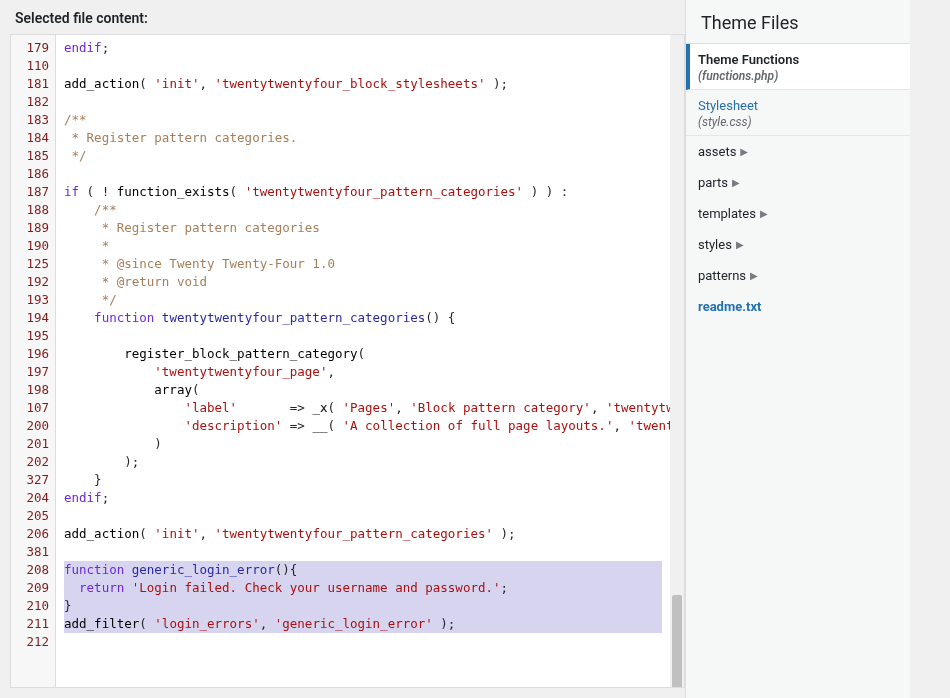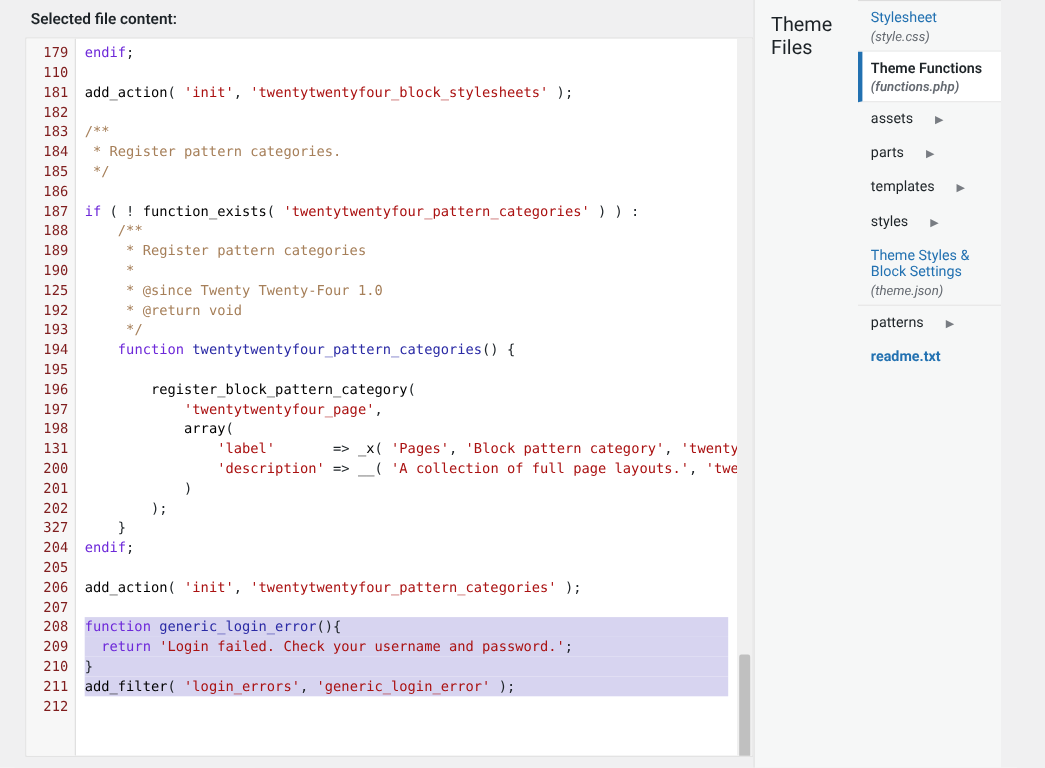--- a/index.html
+++ b/index.html
@@ -1,41 +1,41 @@
 <!DOCTYPE html>
 <html><head>
 <meta charset="utf-8">
 <style>
 * { box-sizing: border-box; margin: 0; padding: 0; }
 body { font-family: -apple-system, BlinkMacSystemFont, "Segoe UI", Roboto, sans-serif; background: #f0f0f1; font-size: 13px; color: #1d2327; }
-.container { display: flex; height: 698px; width: 910px; padding-left: 13px; }
+.container { display: flex; height: 698px; width: 910px; }
 .main-panel { flex: 1; display: flex; flex-direction: column; background: #f0f0f1; }
 .main-header { padding: 10px 15px 8px; font-weight: 600; font-size: 14px; color: #1d2327; }
 .editor-wrap { flex: 1; background: #fff; border: 1px solid #ddd; margin: 0 0 10px 10px; position: relative; overflow: hidden; }
 .gutter { position: absolute; left: 0; top: 0; bottom: 0; width: 45px; background: #f7f7f7; border-right: 1px solid #ddd; text-align: right; padding-top: 4px; color: #7f1d1d; font-family: Menlo, Monaco, Consolas, monospace; font-size: 12.5px; line-height: 18px; }
 .gutter div { padding-right: 6px; }
 .code-area { position: absolute; left: 45px; right: 14px; top: 0; bottom: 0; padding: 4px 8px; font-family: Menlo, Monaco, Consolas, monospace; font-size: 12.5px; line-height: 18px; white-space: pre; overflow: hidden; }
 .scrollbar { position: absolute; right: 0; top: 0; bottom: 0; width: 14px; background: #f0f0f0; }
 .scroll-thumb { position: absolute; left: 2px; right: 2px; top: 560px; height: 110px; background: #c0c0c0; border-radius: 2px; }
 .line { height: 18px; }
 .line.hl { background: #d7d4f0; }
 .tok-kw { color: #6d28d9; font-weight: 400; }
 .tok-fn { color: #2a2aa5; }
 .tok-fn2 { color: #000; }
 .tok-str { color: #a11; }
 .tok-cm { color: #a67f59; }
-.sidebar { width: 225px; background: #f6f7f7; border-left: 1px solid #ddd; display: flex; flex-direction: row; }
+.sidebar { width: 225px; background: #f6f7f7; border-left: 1px solid #ddd; display: flex; flex-direction: column; }
 .sidebar-header { padding: 12px 15px 10px; font-weight: 400; font-size: 18px; color: #1d2327; }
 .file-list { border-top: 1px solid #ddd; }
 .file-item { padding: 8px 12px 6px; border-bottom: 1px solid #e5e5e5; cursor: pointer; }
 .file-item.active { background: #fff; border-left: 4px solid #2271b1; padding-left: 8px; font-weight: 600; }
 .file-item .fname { color: #2271b1; font-size: 13px; }
 .file-item.active .fname { color: #1d2327; }
 .file-item .fdesc { color: #646970; font-style: italic; font-size: 12px; margin-top: 2px; }
-.folder-item { padding: 8px 12px; cursor: pointer; color: #1d2327; font-size: 13px; display: flex; align-items: center; gap: 20px; }
+.folder-item { padding: 8px 12px; cursor: pointer; color: #1d2327; font-size: 13px; display: flex; align-items: center; gap: 4px; }
 .folder-item .arrow { font-size: 10px; color: #787c82; }
 .link-item { padding: 8px 12px 6px; cursor: pointer; font-weight: bold; }
 .link-item .fname { color: #2271b1; font-size: 13px; }
 </style>
 </head>
 <body>
 
 <div class="container">
   <div class="main-panel">
     <div class="main-header">Selected file content:</div>
@@ -54,72 +54,68 @@
           <div>189</div>
           <div>190</div>
           <div>125</div>
           <div>192</div>
           <div>193</div>
           <div>194</div>
           <div>195</div>
           <div>196</div>
           <div>197</div>
           <div>198</div>
-          <div>131</div>
+          <div>107</div>
           <div>200</div>
           <div>201</div>
           <div>202</div>
           <div>327</div>
           <div>204</div>
           <div>205</div>
           <div>206</div>
-          <div>207</div>
+          <div>381</div>
           <div>208</div>
           <div>209</div>
           <div>210</div>
           <div>211</div>
           <div>212</div>
         </div>
       <div class="code-area" id="code-area"><div class="line"><span class="tok-kw">endif</span>;</div><div class="line">&nbsp;</div><div class="line"><span class="tok-fn2">add_action</span>( <span class="tok-str">'init'</span>, <span class="tok-str">'twentytwentyfour_block_stylesheets'</span> );</div><div class="line">&nbsp;</div><div class="line"><span class="tok-cm">/**</span></div><div class="line"><span class="tok-cm"> * Register pattern categories.</span></div><div class="line"><span class="tok-cm"> */</span></div><div class="line">&nbsp;</div><div class="line"><span class="tok-kw">if</span> ( ! <span class="tok-fn2">function_exists</span>( <span class="tok-str">'twentytwentyfour_pattern_categories'</span> ) ) :</div><div class="line">    <span class="tok-cm">/**</span></div><div class="line">    <span class="tok-cm"> * Register pattern categories</span></div><div class="line">    <span class="tok-cm"> *</span></div><div class="line">    <span class="tok-cm"> * @since Twenty Twenty-Four 1.0</span></div><div class="line">    <span class="tok-cm"> * @return void</span></div><div class="line">    <span class="tok-cm"> */</span></div><div class="line">    <span class="tok-kw">function</span> <span class="tok-fn">twentytwentyfour_pattern_categories</span>() {</div><div class="line">&nbsp;</div><div class="line">        <span class="tok-fn2">register_block_pattern_category</span>(</div><div class="line">            <span class="tok-str">'twentytwentyfour_page'</span>,</div><div class="line">            <span class="tok-fn2">array</span>(</div><div class="line">                <span class="tok-str">'label'</span>       =&gt; <span class="tok-fn2">_x</span>( <span class="tok-str">'Pages'</span>, <span class="tok-str">'Block pattern category'</span>, <span class="tok-str">'twentytwentyfour'</span> ),</div><div class="line">                <span class="tok-str">'description'</span> =&gt; <span class="tok-fn2">__</span>( <span class="tok-str">'A collection of full page layouts.'</span>, <span class="tok-str">'twentytwentyfour'</span> ),</div><div class="line">            )</div><div class="line">        );</div><div class="line">    }</div><div class="line"><span class="tok-kw">endif</span>;</div><div class="line">&nbsp;</div><div class="line"><span class="tok-fn2">add_action</span>( <span class="tok-str">'init'</span>, <span class="tok-str">'twentytwentyfour_pattern_categories'</span> );</div><div class="line">&nbsp;</div><div class="line hl"><span class="tok-kw">function</span> <span class="tok-fn">generic_login_error</span>(){</div><div class="line hl">  <span class="tok-kw">return</span> <span class="tok-str">'Login failed. Check your username and password.'</span>;</div><div class="line hl">}</div><div class="line hl"><span class="tok-fn2">add_filter</span>( <span class="tok-str">'login_errors'</span>, <span class="tok-str">'generic_login_error'</span> );</div><div class="line">&nbsp;</div></div>
       <div class="scrollbar">
         <div class="scroll-thumb"></div>
       </div>
     </div>
   </div>
   <div class="sidebar">
     <div class="sidebar-header">Theme Files</div>
     <div class="file-list" id="file-list">
+        <div class="file-item active">
+          <div class="fname">Theme Functions</div>
+          <div class="fdesc">(functions.php)</div>
+        </div>
         <div class="file-item">
           <div class="fname">Stylesheet</div>
           <div class="fdesc">(style.css)</div>
-        </div>
-        <div class="file-item active">
-          <div class="fname">Theme Functions</div>
-          <div class="fdesc">(functions.php)</div>
         </div>
         <div class="folder-item">
           <span>assets</span>
           <span class="arrow">▶</span>
         </div>
         <div class="folder-item">
           <span>parts</span>
           <span class="arrow">▶</span>
         </div>
         <div class="folder-item">
           <span>templates</span>
           <span class="arrow">▶</span>
         </div>
         <div class="folder-item">
           <span>styles</span>
           <span class="arrow">▶</span>
         </div>
-        <div class="file-item">
-          <div class="fname">Theme Styles &amp; Block Settings</div>
-          <div class="fdesc">(theme.json)</div>
-        </div>
         <div class="folder-item">
           <span>patterns</span>
           <span class="arrow">▶</span>
         </div>
         <div class="link-item">
           <div class="fname">readme.txt</div>
         </div>
       </div>
   </div>
 </div>

